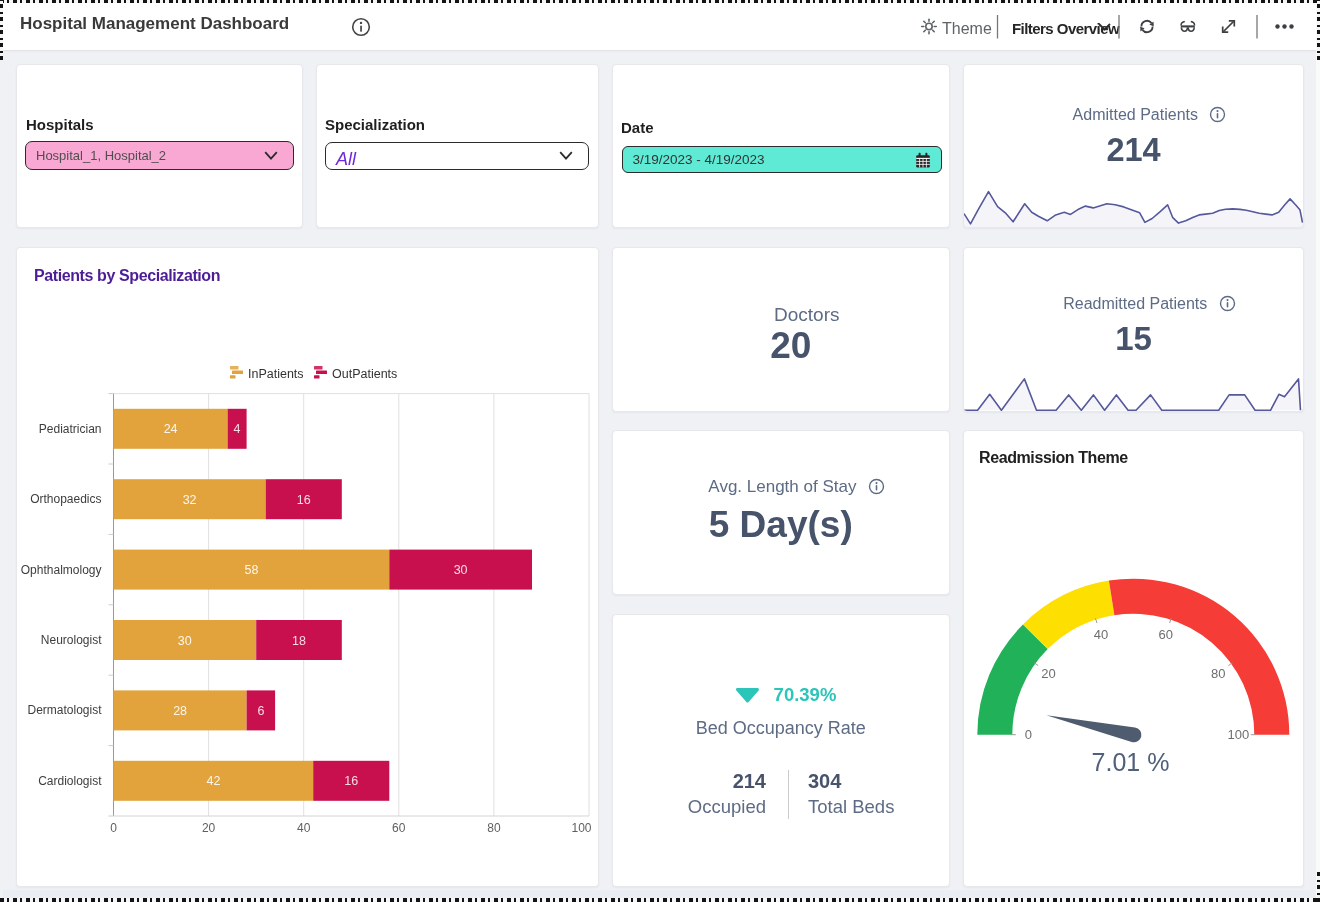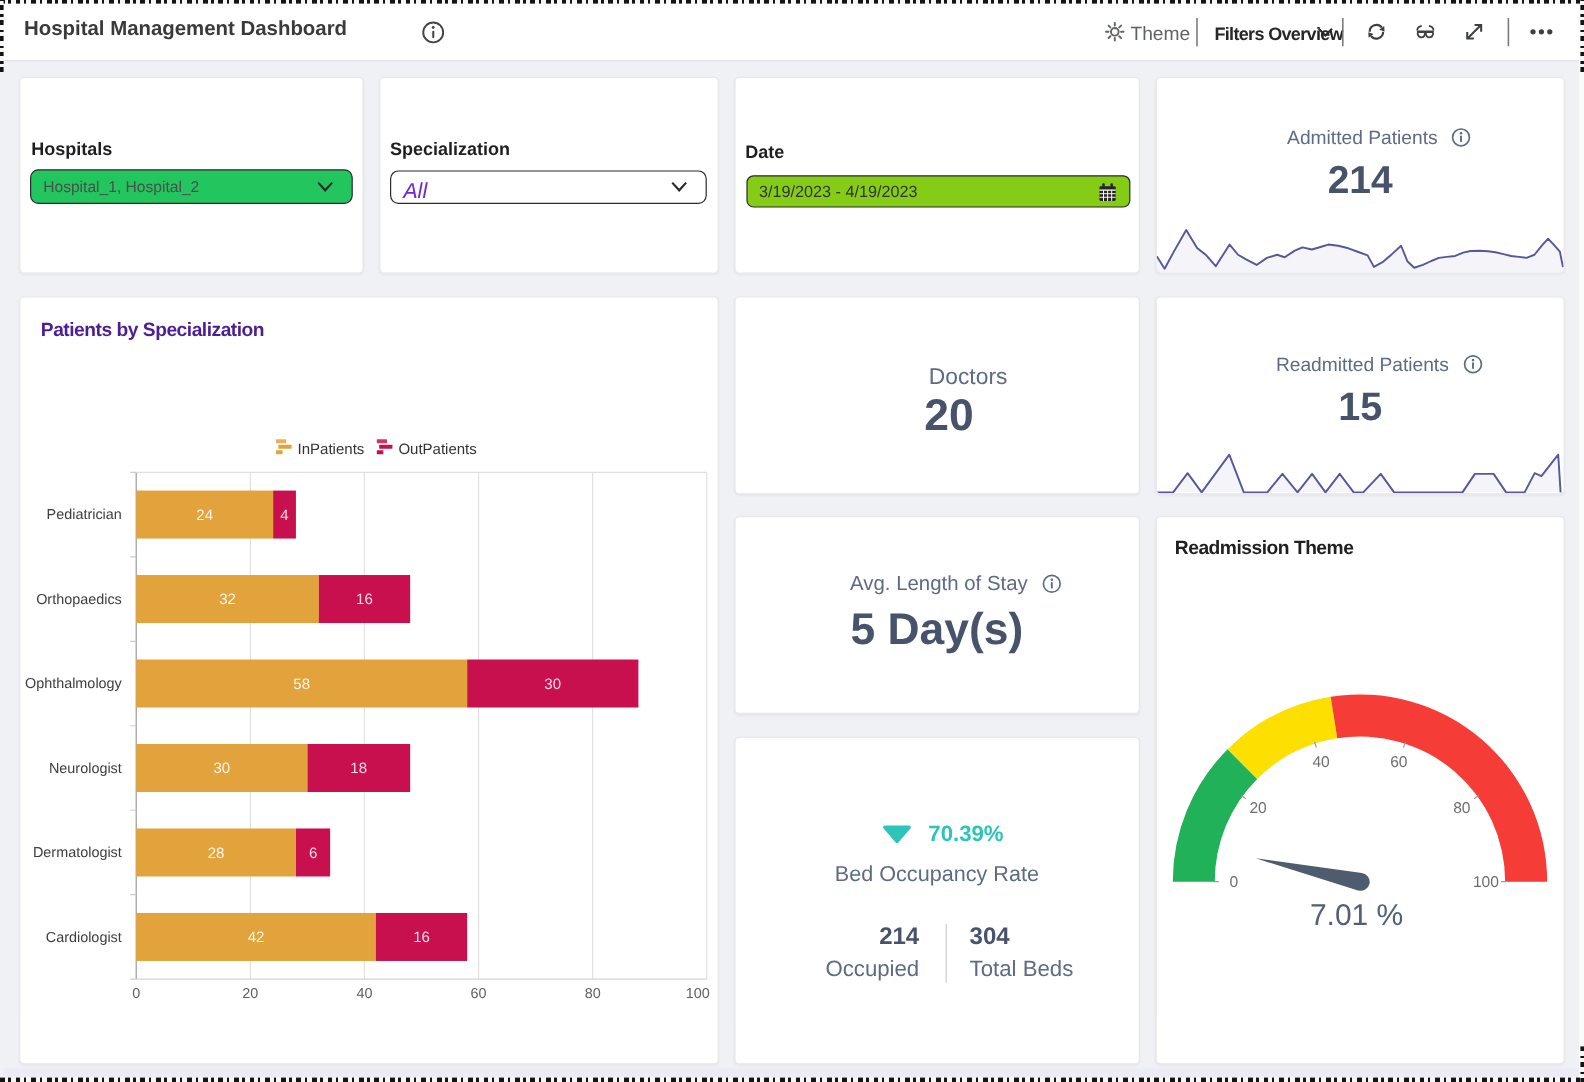--- a/index.html
+++ b/index.html
@@ -53,39 +53,39 @@
     <line x1="1257" y1="15" x2="1257" y2="38.5" stroke="#787878" stroke-width="1.3"></line>
     <polyline points="1099,24 1104.5,29.5 1110,24" fill="none" stroke="#2b2b2b" stroke-width="1.8"></polyline>
 </svg>
 
 <div style="position:absolute;left:1316px;top:3px;width:4px;height:895px;background:#fafafb"></div>
 
 <div class="card" style="left:16px;top:64px;width:286.5px;height:164px">
   <div class="flabel" style="top:116px;position:absolute"></div>
 </div>
 <div class="flabel" style="left:26px;top:116px">Hospitals</div>
-<div style="position:absolute;left:25px;top:141px;width:269px;height:29px;border:1.5px solid #2b2b2b;border-radius:7px;background:#22c55e">
+<div style="position:absolute;left:25px;top:141px;width:269px;height:29px;border:1.5px solid #2b2b2b;border-radius:7px;background:#f9a8d4">
   <span style="position:absolute;left:10px;top:6px;font-size:13px;color:#4e4e4e">Hospital_1, Hospital_2</span>
   <svg width="14" height="9" viewBox="0 0 14 9" style="position:absolute;right:15px;top:50%;margin-top:-4.5px">
       <polyline points="1.2,1.2 7,7.6 12.8,1.2" fill="none" stroke="#2b2b2b" stroke-width="1.8"></polyline>
     </svg>
 </div>
 
 <div class="card" style="left:315.5px;top:64px;width:283px;height:164px"></div>
 <div class="flabel" style="left:325px;top:116px">Specialization</div>
 <div style="position:absolute;left:325px;top:141.5px;width:264px;height:28px;border:1.5px solid #2b2b2b;border-radius:7px;background:#fff">
   <span style="position:absolute;left:10px;top:6px;font-size:18px;color:#6d28d9;font-style:italic">All</span>
   <svg width="14" height="9" viewBox="0 0 14 9" style="position:absolute;right:15px;top:50%;margin-top:-4.5px">
       <polyline points="1.2,1.2 7,7.6 12.8,1.2" fill="none" stroke="#2b2b2b" stroke-width="1.8"></polyline>
     </svg>
 </div>
 
 <div class="card" style="left:611.5px;top:64px;width:338.5px;height:164px"></div>
 <div class="flabel" style="left:621px;top:119px">Date</div>
-<div style="position:absolute;left:621.5px;top:145.5px;width:320px;height:27px;border:1.5px solid #2b2b2b;border-radius:6px;background:#84cc16">
+<div style="position:absolute;left:621.5px;top:145.5px;width:320px;height:27px;border:1.5px solid #2b2b2b;border-radius:6px;background:#5eead4">
   <span style="position:absolute;left:10px;top:5px;font-size:13.5px;color:#333">3/19/2023 - 4/19/2023</span>
   <span style="position:absolute;right:10px;top:5px"><svg width="16" height="17" viewBox="0 0 16 17">
         <rect x="1.2" y="3.2" width="13.6" height="12.3" rx="1.2" fill="#262626"></rect>
         <rect x="3.6" y="0.8" width="2.0" height="3.6" rx="0.8" fill="#262626"></rect>
         <rect x="10.4" y="0.8" width="2.0" height="3.6" rx="0.8" fill="#262626"></rect>
         <line x1="1.2" y1="6.4" x2="14.8" y2="6.4" stroke="#fff" stroke-width="1.1"></line>
         <g stroke="#fff" stroke-width="0.8">
           <line x1="4.6" y1="6.4" x2="4.6" y2="15.5"></line>
           <line x1="8" y1="6.4" x2="8" y2="15.5"></line>
           <line x1="11.4" y1="6.4" x2="11.4" y2="15.5"></line>

